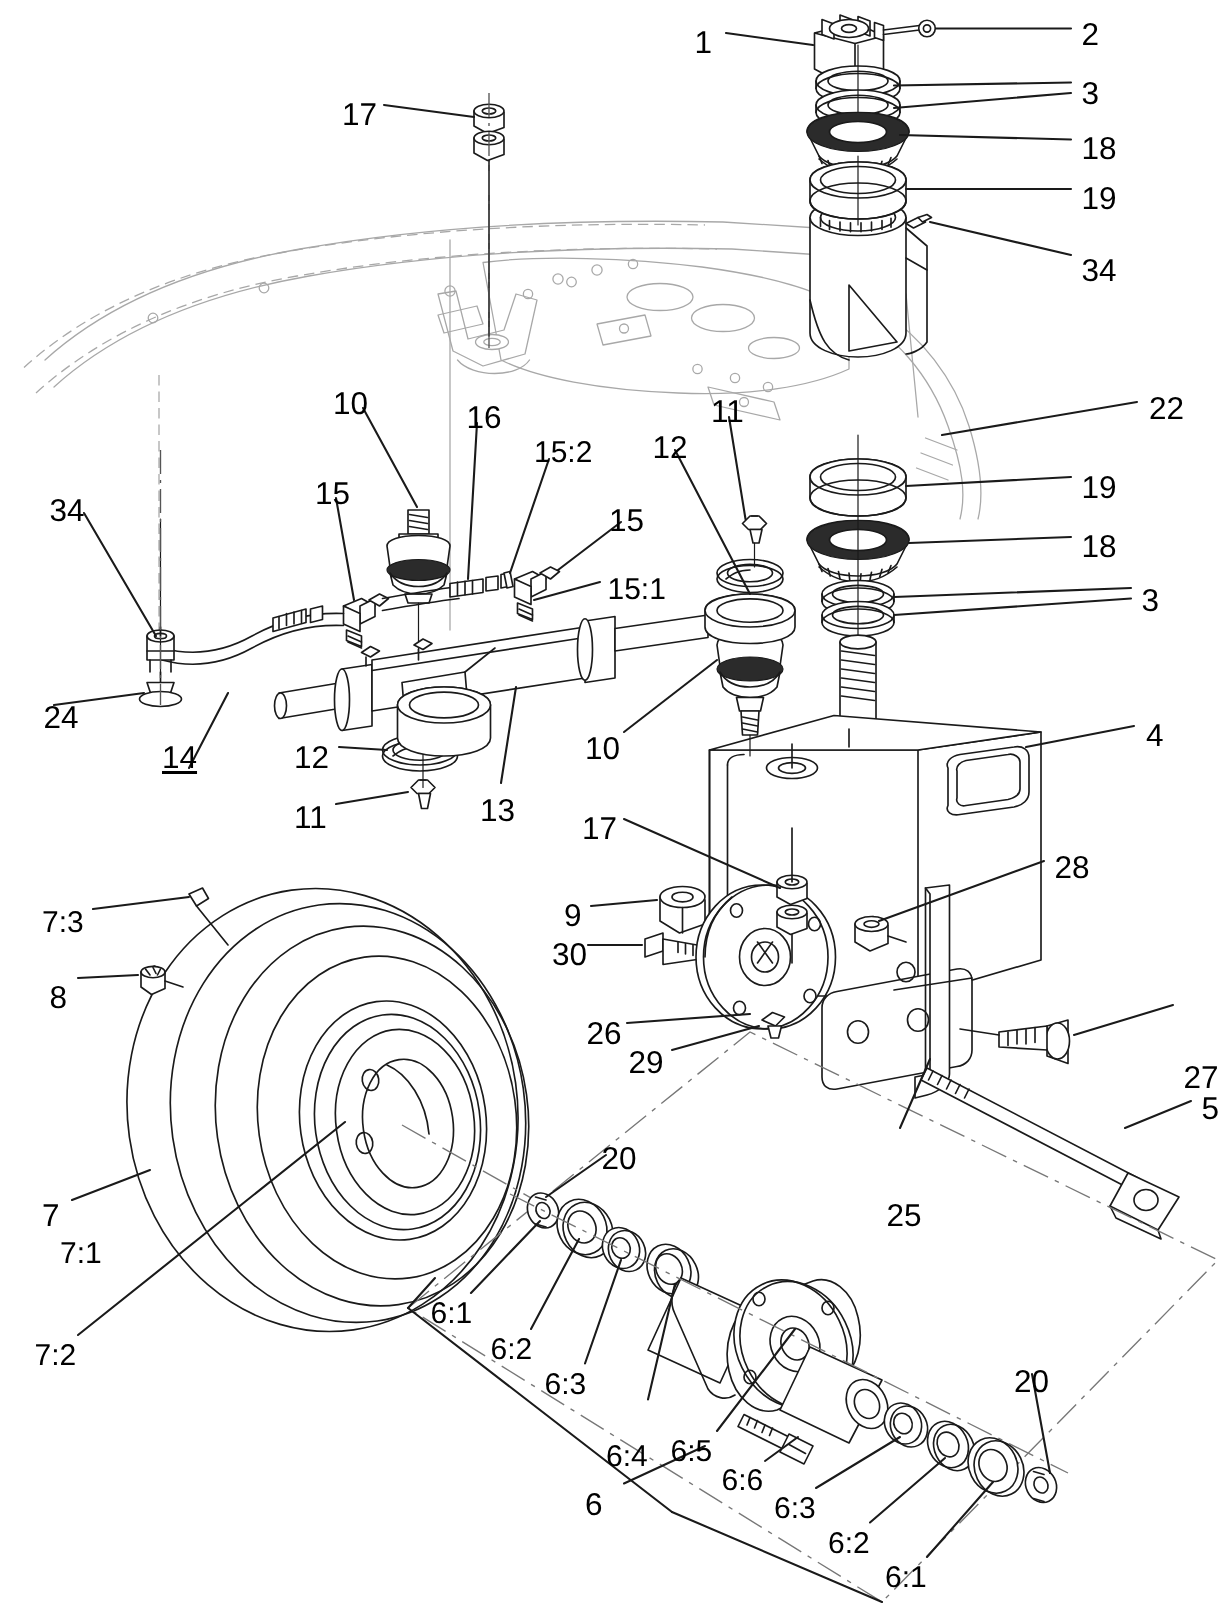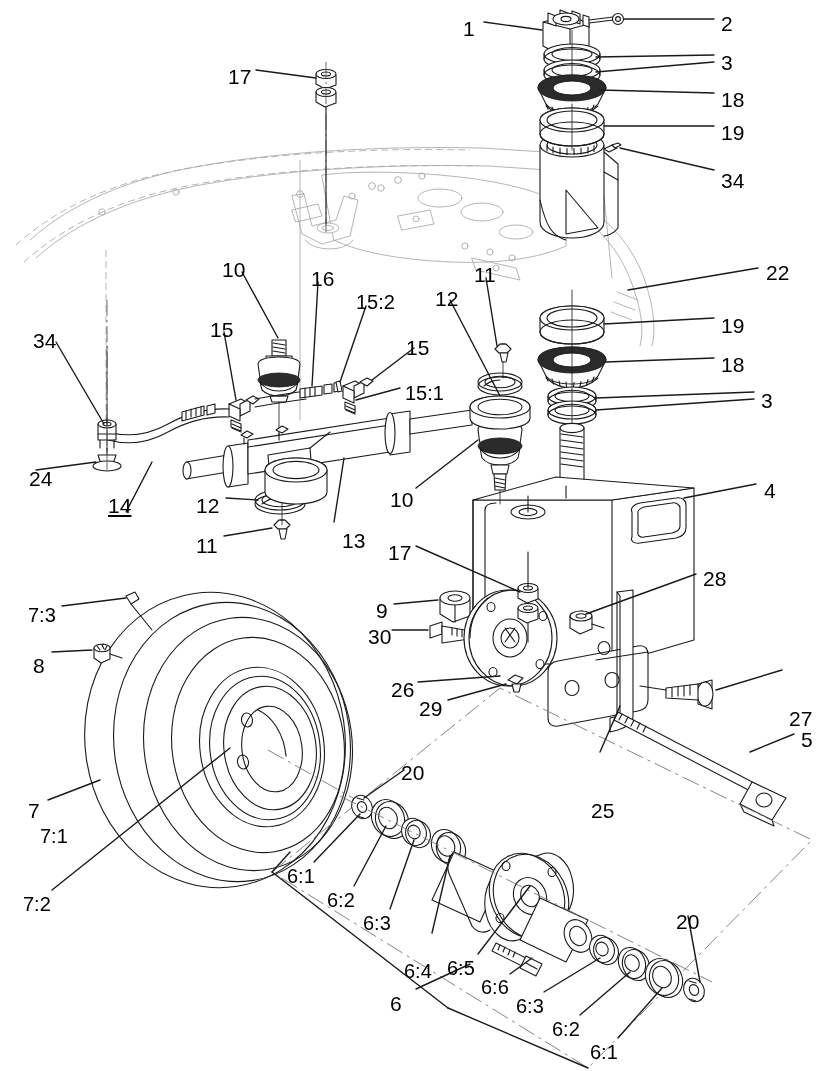--- a/index.html
+++ b/index.html
@@ -622,21 +622,21 @@
       <div class="callout" style="left: 33px; top: 330px;">34</div>
       <div class="callout sub" style="left: 405px; top: 383px;">15:1</div>
       <div class="callout" style="left: 721px; top: 354px;">18</div>
       <div class="callout" style="left: 761px; top: 390px;">3</div>
       <div class="callout" style="left: 6px; top: 468px; margin-left: 23px;">24</div>
       <div class="callout" style="left: 196px; top: 495px;">12</div>
       <div class="callout" style="left: 390px; top: 489px;">10</div>
       <div class="callout" style="left: 764px; top: 480px;">4</div>
       <div class="callout" style="left: 108px; top: 495px; text-decoration: underline;">14</div>
       <div class="callout" style="left: 196px; top: 535px;">11</div>
-      <div class="callout" style="left: 342px; top: 530px;">13</div>
+      <div class="callout" style="left: 320px; top: 530px;">13</div>
       <div class="callout" style="left: 388px; top: 542px;">17</div>
       <div class="callout" style="left: 703px; top: 568px;">28</div>
       <div class="callout sub" style="left: 28px; top: 605px;">7:3</div>
       <div class="callout" style="left: 376px; top: 600px;">9</div>
       <div class="callout" style="left: 368px; top: 626px;">30</div>
       <div class="callout" style="left: 33px; top: 655px;">8</div>
       <div class="callout" style="left: 789px; top: 664px; margin-top: 44px;">27</div>
       <div class="callout" style="left: 391px; top: 679px;">26</div>
       <div class="callout" style="left: 419px; top: 698px;">29</div>
       <div class="callout" style="left: 801px; top: 729px;">5</div>

